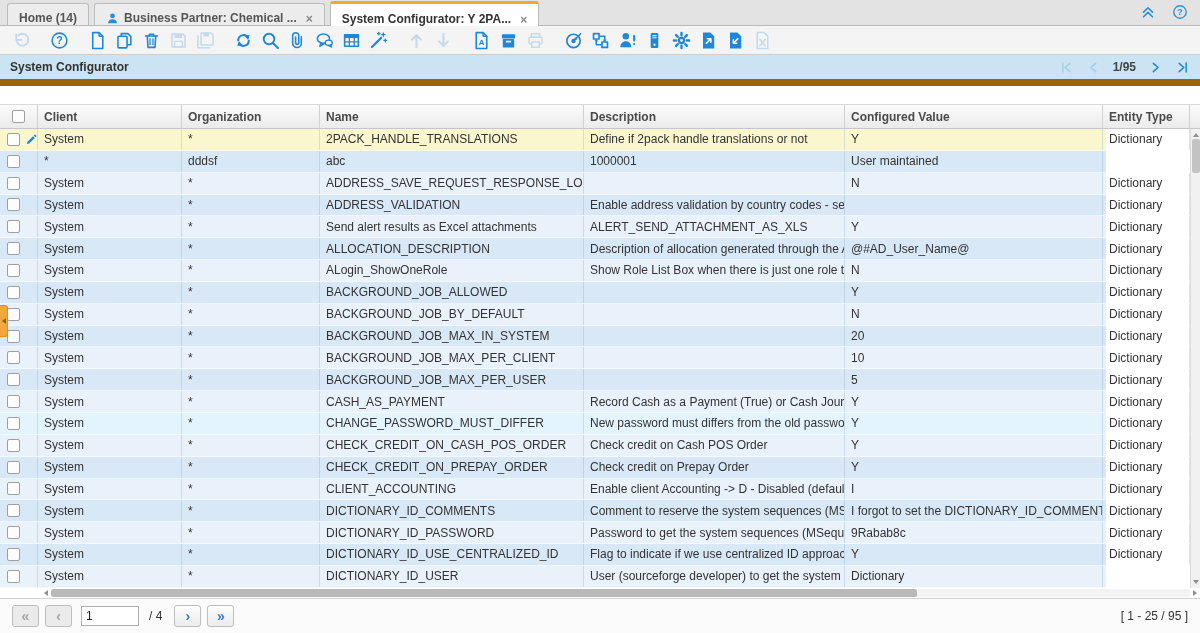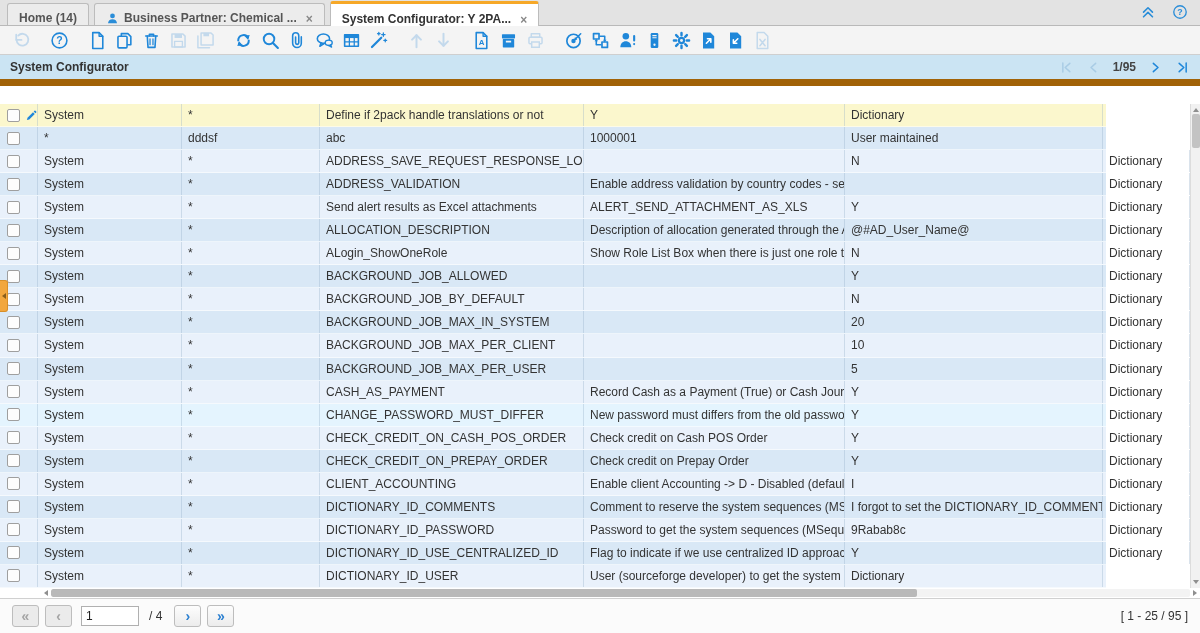--- a/index.html
+++ b/index.html
@@ -378,35 +378,48 @@
           <svg viewBox="0 0 18 18">
             <path d="M5 4l5.6 5L5 14" fill="none" stroke="currentColor" stroke-linecap="round" stroke-linejoin="round" stroke-width="1.8"></path>
             <path d="M13.4 3.5v11" fill="none" stroke="currentColor" stroke-linecap="round" stroke-linejoin="round" stroke-width="1.8"></path>
           </svg>
         </span>
     </div>
   </div>
 
   <div class="subgap"></div>
 
+  <div class="thead">
+      <div class="hcell c0">
+        <span class="cb"></span>
+      </div>
+      <div class="hcell c1">Client</div>
+      <div class="hcell c2">Organization</div>
+      <div class="hcell c3">Name</div>
+      <div class="hcell c4">Description</div>
+      <div class="hcell c5">Configured Value</div>
+      <div class="hcell c6">Entity Type</div>
+      <div class="hcell corner-cell"></div>
+    </div>
 
   <div class="tbody">
     <div class="rows-holder" style="height:100%;">
         <div class="trow sel">
           <div class="cell c0">
             <span class="cb"></span>
             <span class="pencil">
               <svg viewBox="0 0 18 18">
                 <path d="M2.6 15.4l.9-3.3 7.6-7.6 2.4 2.4-7.6 7.6z" fill="currentColor"></path>
                 <path d="M12 3.6l2.4 2.4 1.1-1.1a1 1 0 0 0 0-1.4l-1-1a1 1 0 0 0-1.4 0z" fill="currentColor"></path>
               </svg>
             </span>
           </div>
           <div class="cell c1">System</div>
           <div class="cell c2">*</div>
+          <div class="cell c3">2PACK_HANDLE_TRANSLATIONS</div>
           <div class="cell c4">Define if 2pack handle translations or not</div>
           <div class="cell c5">Y</div>
           <div class="cell c6">Dictionary</div>
         </div>
         <div class="trow alt">
           <div class="cell c0">
             <span class="cb"></span>
           </div>
           <div class="cell c2">*</div>
           <div class="cell c4">dddsf</div>

